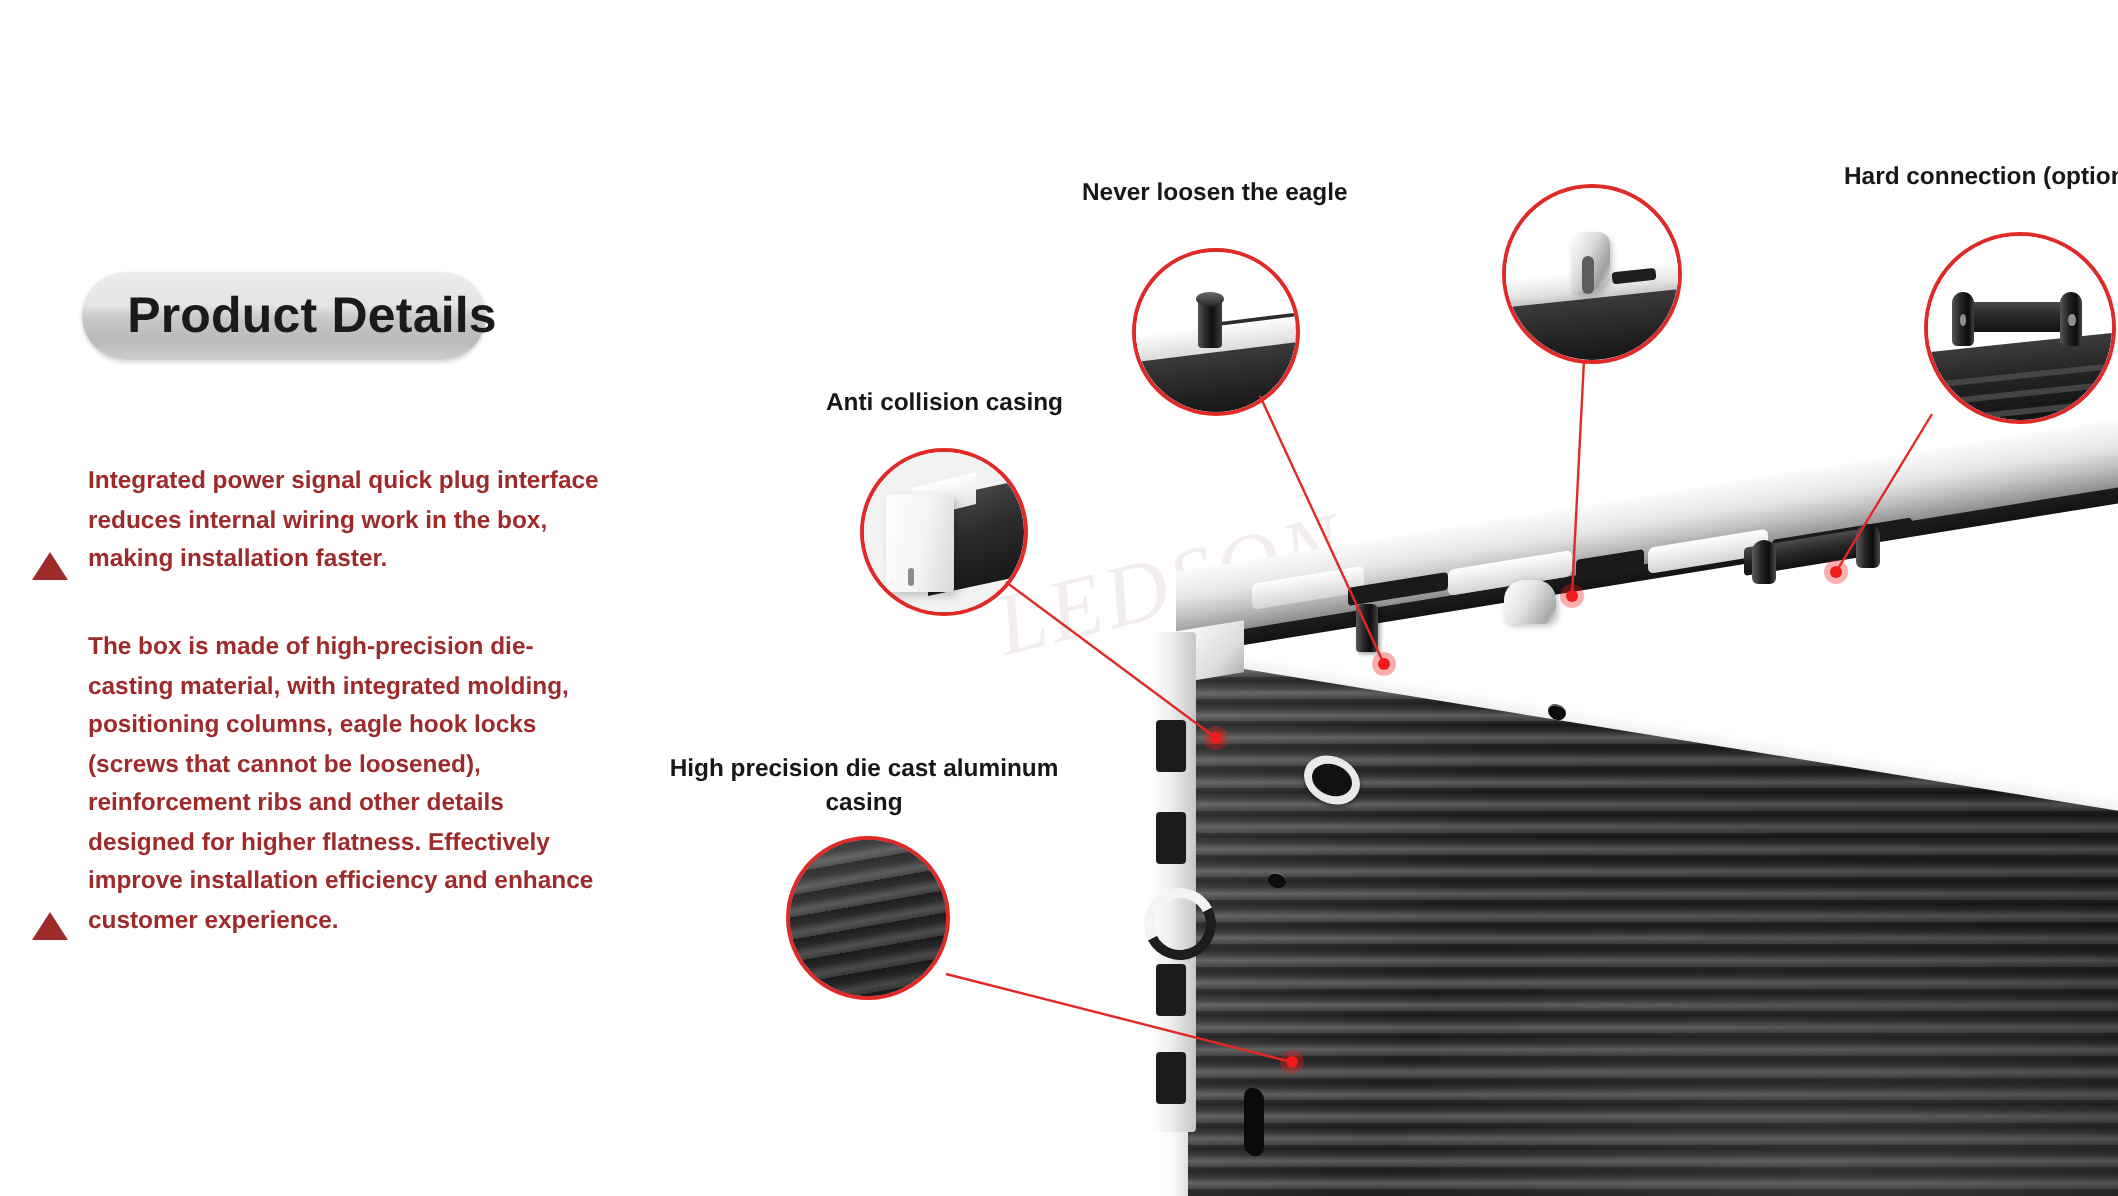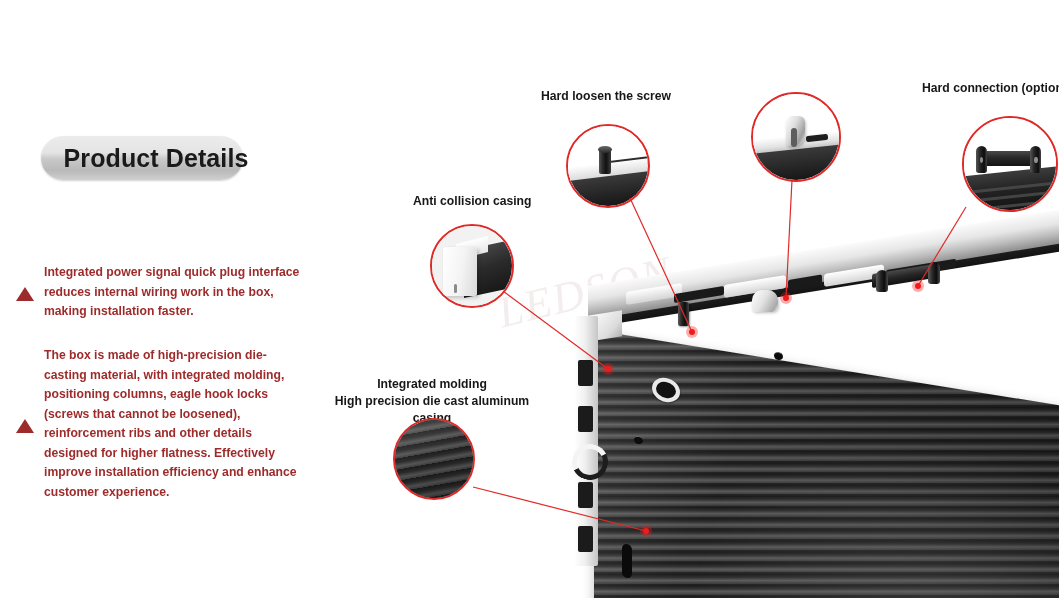--- a/index.html
+++ b/index.html
@@ -40,23 +40,22 @@
     font-weight: bold;
     color: #1a1a1a;
     letter-spacing: 0.1px;
     white-space: nowrap;
     margin-left: 28px;
   }
 
   .bullet {
     position: absolute;
     display: flex;
-    align-items: center;
+    align-items: flex-end;
     width: 300px;
-    margin-top: 32px;
   }
   .bullet-mark {
     width: 0;
     height: 0;
     border-left: 9px solid transparent;
     border-right: 9px solid transparent;
     border-bottom: 14px solid #9e2b2b;
     flex: 0 0 auto;
     margin-top: 3px;
   }
@@ -370,24 +369,23 @@
     <span class="bullet-mark"></span>
     <span class="bullet-text">Integrated power signal quick plug interface reduces internal wiring work in the box, making installation faster.</span>
   </div>
 
   <div class="bullet" id="bullet-2">
     <span class="bullet-mark"></span>
     <span class="bullet-text">The box is made of high-precision die-casting material, with integrated molding, positioning columns, eagle hook locks (screws that cannot be loosened), reinforcement ribs and other details designed for higher flatness. Effectively improve installation efficiency and enhance customer experience.</span>
   </div>
 
   <div class="callout-label" id="label-anti-collision">Anti collision casing</div>
-  <div class="callout-label" id="label-never-loosen">Hard loosen the screw</div>
+  <div class="callout-label" id="label-never-loosen">Never loosen the eagle</div>
   <div class="callout-label" id="label-hard-connection">Hard connection (optional)</div>
   <div class="callout-label" id="label-integrated-molding">
-    <div>Integrated molding</div>
     <div>High precision die cast aluminum casing</div>
   </div>
 
   <div id="product">
     <div class="cab-body"></div>
     <div class="cab-sheen"></div>
 
     <div class="cab-top-dark"></div>
     <div class="cab-top-rail"></div>
 

